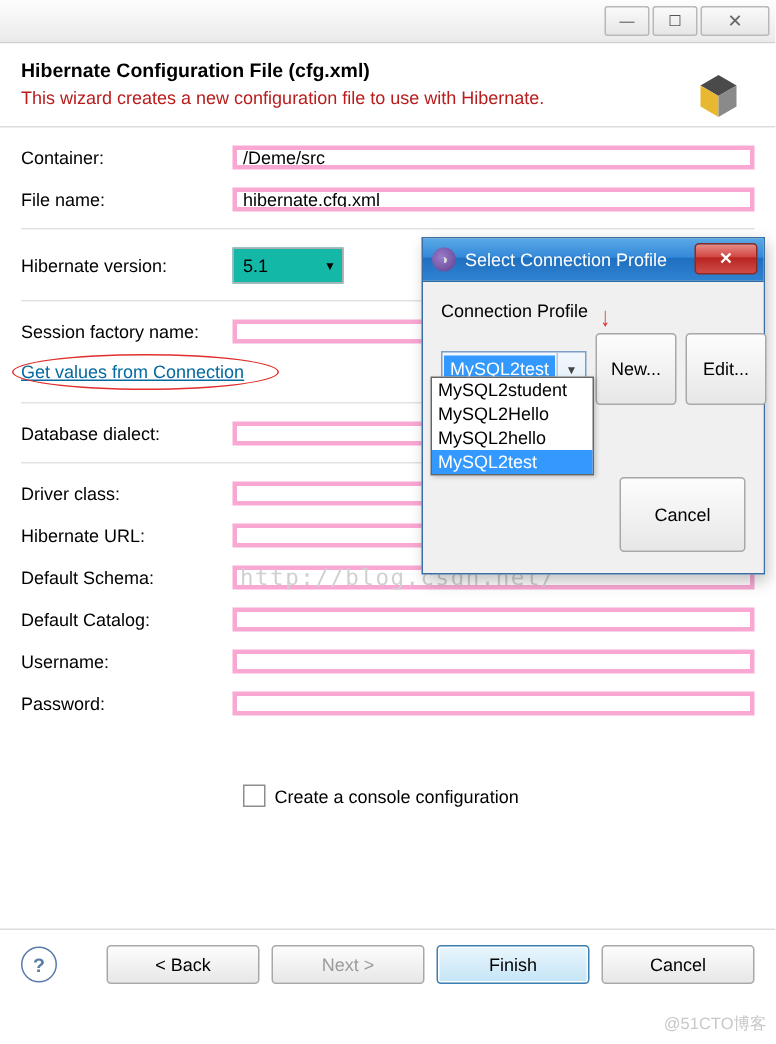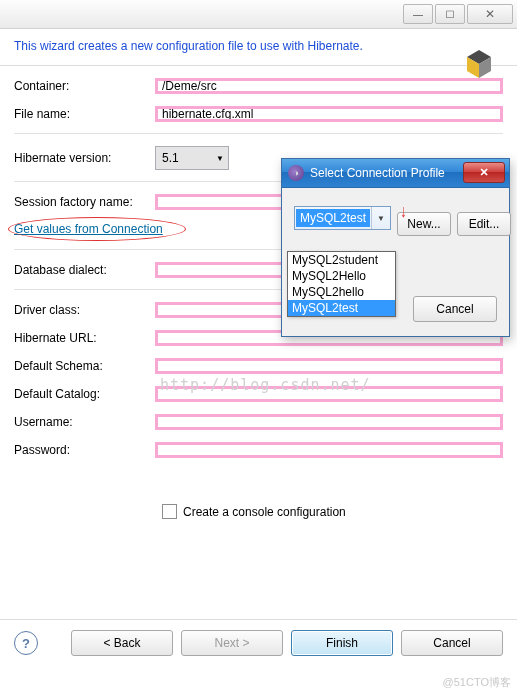--- a/index.html
+++ b/index.html
@@ -33,21 +33,21 @@
     color: #555;
   }
   .tbtn.close { width: 44px; color: #666; font-size: 12px; }
   .header {
     padding: 10px 14px 12px 14px;
     border-bottom: 1px solid #ddd;
     background: #fff;
     position: relative;
   }
   .header h1 { font-size: 13px; font-weight: bold; margin: 0 0 4px 0; }
-  .header p { margin: 0; font-size: 12px; color: #1d4ed8; }
+  .header p { margin: 0; font-size: 12px; color: #b91c1c; }
   .logo {
     position: absolute; right: 18px; top: 18px;
     width: 40px; height: 38px;
   }
   .form {
     padding: 12px 14px 0 14px;
     display: grid;
     grid-template-columns: 135px 1fr;
     row-gap: 12px;
     column-gap: 6px;
@@ -60,21 +60,21 @@
     height: 16px;
     border: 3px solid #f9a8d4;
     padding: 1px 4px;
     font-family: inherit;
     font-size: 12px;
   }
   .hver-row { display: flex; align-items: center; gap: 6px; }
   .hver-select {
     height: 22px; width: 62px;
     border: 1px solid #abadb3;
-    background: #e5e5e5;
+    background: #14b8a6;
     display: flex; align-items: center; justify-content: space-between;
     padding: 0 4px 0 6px; font-size: 12px;
   }
   .linkrow {
     grid-column: 1 / span 2;
     margin: 0 0 2px 0;
   }
   .linkrow a {
     color: #0369a1;
     text-decoration: underline;
@@ -212,28 +212,27 @@
     margin: 1px;
   }
   .combo-arrow {
     width: 18px; height: 100%;
     border-left: 1px solid #b8c8da;
     display: flex; align-items: center; justify-content: center;
     color: #444;
   }
   .sbtn {
     height: 22px;
-    padding: 0 6px;
+    padding: 12px 6px;
     border: 1px solid #a8a8a8;
     border-radius: 3px;
     background: linear-gradient(#fdfdfd,#e7e7e7);
     font-size: 12px;
     display: flex; align-items: center; justify-content: center;
     min-width: 40px;
-    margin-top: 12px;
   }
   .dropdown {
     position: absolute;
     left: 287px; top: 251px;
     width: 107px;
     background: #fff;
     border: 1px solid #666;
     box-shadow: 1px 1px 3px rgba(0,0,0,0.2);
     z-index: 50;
     font-size: 12px;
@@ -256,20 +255,21 @@
 </head>
 <body>
 
 <div class="titlebar">
   <div class="tbtn">—</div>
   <div class="tbtn">☐</div>
   <div class="tbtn close">✕</div>
 </div>
 
 <div class="header">
+  <h1>Hibernate Configuration File (cfg.xml)</h1>
   <p>This wizard creates a new configuration file to use with Hibernate.</p>
   <svg class="logo" viewBox="0 0 40 38">
     <polygon points="8,10 20,3 32,10 20,17" fill="#4a4a4a"></polygon>
     <polygon points="8,10 20,17 20,31 8,24" fill="#e8b830"></polygon>
     <polygon points="32,10 20,17 20,31 32,24" fill="#8a8a8a"></polygon>
   </svg>
 </div>
 
 <div class="form">
   <label>Container:</label>
@@ -343,20 +343,21 @@
 
 <div class="attrib">@51CTO博客</div>
 
 <div class="popup">
   <div class="popup-title">
     <span class="picon">◑</span>
     <span>Select Connection Profile</span>
     <div class="popup-close">✕</div>
   </div>
   <div class="popup-body">
+    <div class="lbl">Connection Profile</div>
     <div class="popup-row1">
       <div class="combo">
         <span class="combo-text">MySQL2test</span>
         <span class="combo-arrow">
             <span style="font-size:8px;">▼</span>
           </span>
       </div>
       <div class="sbtn">New...</div>
       <div class="sbtn">Edit...</div>
     </div>

